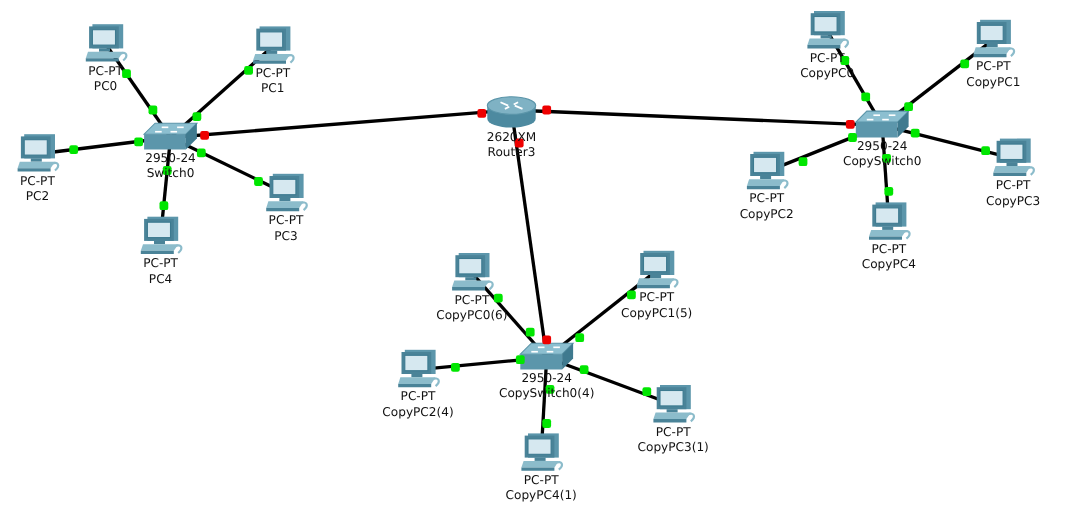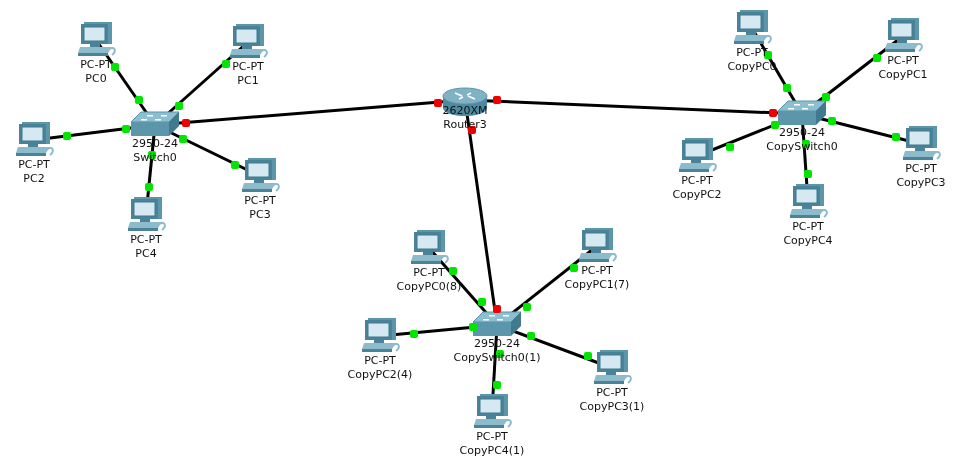--- a/index.html
+++ b/index.html
@@ -278,25 +278,25 @@
     <div class="lbl" style="left: 921px; top: 162px;">
       <div>PC-PT</div>
       <div>CopyPC3</div>
     </div>
     <div class="lbl" style="left: 808px; top: 220px;">
       <div>PC-PT</div>
       <div>CopyPC4</div>
     </div>
     <div class="lbl" style="left: 429px; top: 266px;">
       <div>PC-PT</div>
-      <div>CopyPC0(8)</div>
+      <div>CopyPC0(6)</div>
     </div>
     <div class="lbl" style="left: 597px; top: 264px;">
       <div>PC-PT</div>
-      <div>CopyPC1(7)</div>
+      <div>CopyPC1(5)</div>
     </div>
     <div class="lbl" style="left: 380px; top: 354px;">
       <div>PC-PT</div>
       <div>CopyPC2(4)</div>
     </div>
     <div class="lbl" style="left: 612px; top: 386px;">
       <div>PC-PT</div>
       <div>CopyPC3(1)</div>
     </div>
     <div class="lbl" style="left: 492px; top: 430px;">
@@ -306,19 +306,19 @@
     <div class="lbl" style="left: 155px; top: 137px;">
       <div>2950-24</div>
       <div>Switch0</div>
     </div>
     <div class="lbl" style="left: 802px; top: 126px;">
       <div>2950-24</div>
       <div>CopySwitch0</div>
     </div>
     <div class="lbl" style="left: 497px; top: 337px;">
       <div>2950-24</div>
-      <div>CopySwitch0(1)</div>
-    </div>
-    <div class="lbl" style="left: 465px; top: 104px;">
+      <div>CopySwitch0(4)</div>
+    </div>
+    <div class="lbl" style="left: 465px; top: 118px;">
       <div>2620XM</div>
       <div>Router3</div>
     </div>
   </div>
 
 </body></html>

